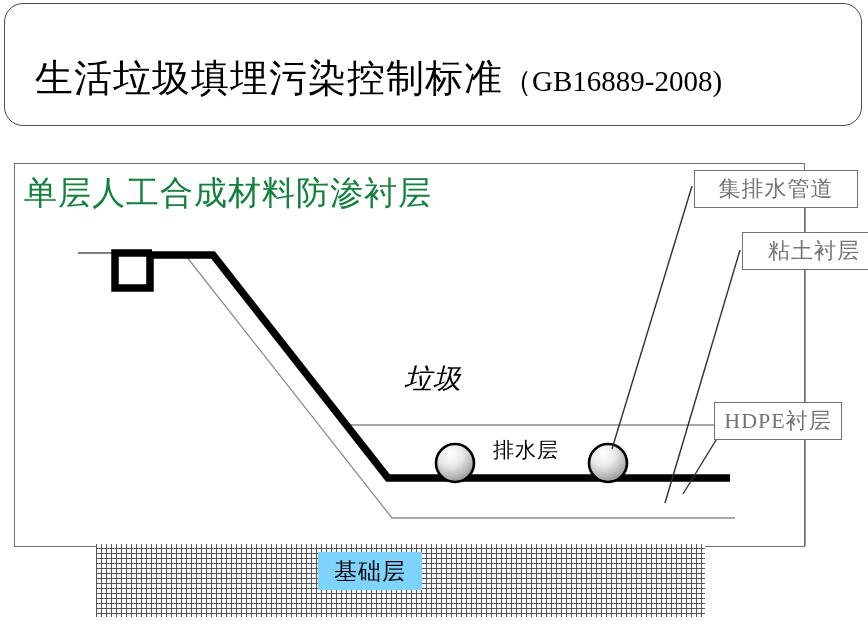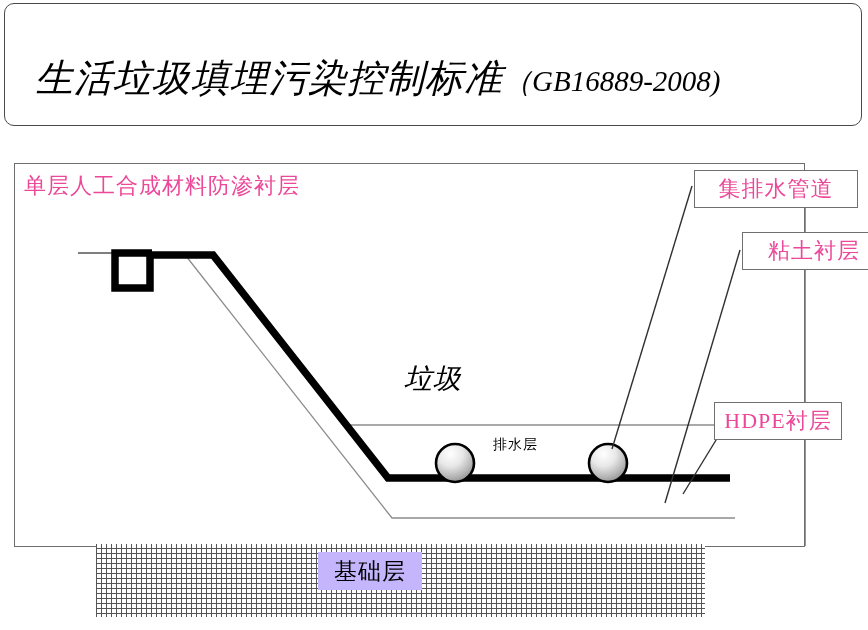--- a/index.html
+++ b/index.html
@@ -17,23 +17,22 @@
 
   
   #title-box {
     position: absolute;
     left: 4px;
     top: 3px;
     width: 858px;
     height: 123px;
     box-sizing: border-box;
     border: 1.6px solid #4a4a4a;
-    border-radius: 10px;
+    border-radius: 19px;
     background: #ffffff;
-    font-style: italic;
   }
   #title-text {
     position: absolute;
     left: 30px;
     top: 55px;
     white-space: nowrap;
     font-size: 38px;
     line-height: 1;
     color: #000;
     font-family: "Liberation Serif", "DejaVu Serif", serif;
@@ -50,23 +49,23 @@
     height: 384px;
     box-sizing: border-box;
     border: 1.6px solid #6e6e6e;
     background: #ffffff;
   }
 
   #diagram-heading {
     position: absolute;
     left: 24px;
     top: 171px;
-    font-size: 22px;
+    font-size: 33px;
     letter-spacing: 1px;
-    color: #ec4899;
+    color: #15803d;
     white-space: nowrap;
   }
 
   
   #foundation-strip {
     position: absolute;
     left: 96px;
     top: 544px;
     width: 609px;
     height: 73px;
@@ -75,21 +74,21 @@
       repeating-linear-gradient(0deg, #555 0 1.4px, transparent 1.4px 5px),
       repeating-linear-gradient(90deg, #555 0 1.4px, transparent 1.4px 5px);
     background-size: 5px 5px;
   }
   #foundation-label {
     position: absolute;
     left: 318px;
     top: 552px;
     width: 104px;
     height: 38px;
-    background: #c4b5fd;
+    background: #7dd3fc;
     color: #000;
     font-size: 23px;
     display: flex;
     align-items: center;
     justify-content: center;
     letter-spacing: 1px;
   }
 
   
   #diagram-svg {
@@ -100,40 +99,40 @@
     height: 630px;
     pointer-events: none;
   }
 
   
   .callout {
     position: absolute;
     box-sizing: border-box;
     border: 1.5px solid #707070;
     background: #ffffff;
-    color: #ec4899;
+    color: #737373;
     display: flex;
     align-items: center;
     justify-content: center;
     white-space: nowrap;
     letter-spacing: 1px;
   }
   #callout-pipe   { left: 694px; top: 170px; width: 164px; height: 38px; font-size: 22px; }
   #callout-clay   { left: 742px; top: 232px; width: 144px; height: 38px; font-size: 22px; }
   #callout-hdpe   { left: 714px; top: 402px; width: 128px; height: 38px; font-size: 22px; }
 
   
   .figtext {
     position: absolute;
     color: #000;
     white-space: nowrap;
     letter-spacing: 1px;
   }
   #label-waste    { left: 404px; top: 360px; font-size: 28px; font-style: italic; }
-  #label-drainage { left: 493px; top: 436px; font-size: 14px; }
+  #label-drainage { left: 493px; top: 436px; font-size: 21px; }
 </style>
 </head>
 <body>
 
 <div id="title-box">
   <div id="title-text"><span class="cjk">生活垃圾填埋污染控制标准</span><span class="code">（GB16889-2008)</span></div>
 </div>
 
 <div id="diagram-frame"></div>
 

